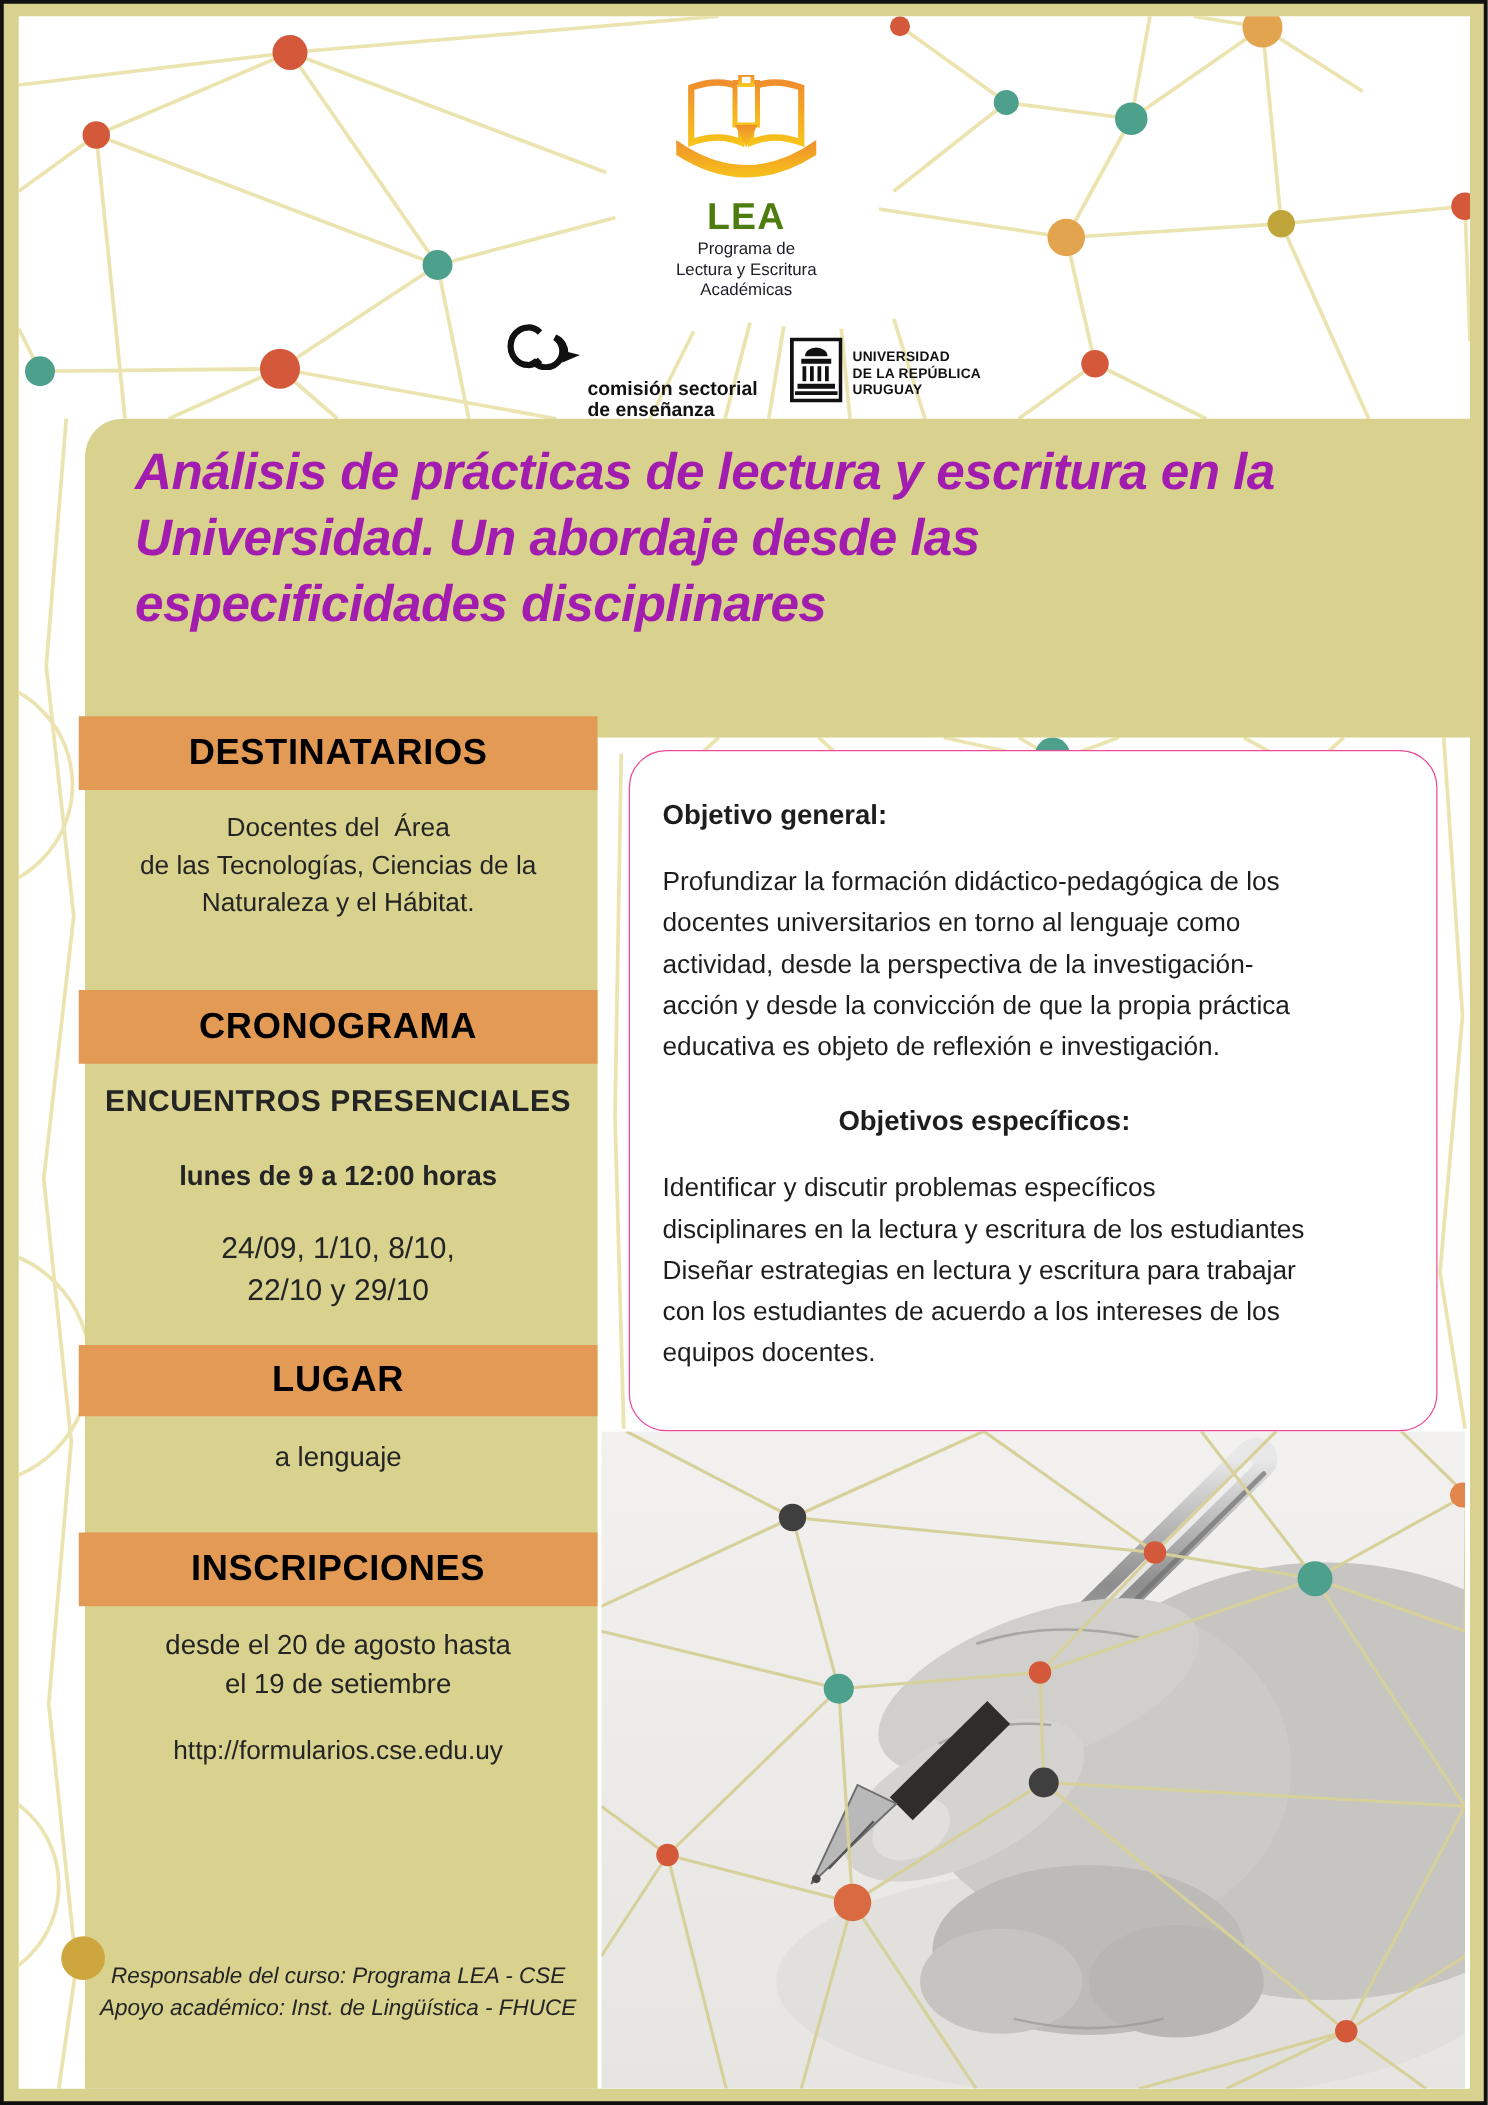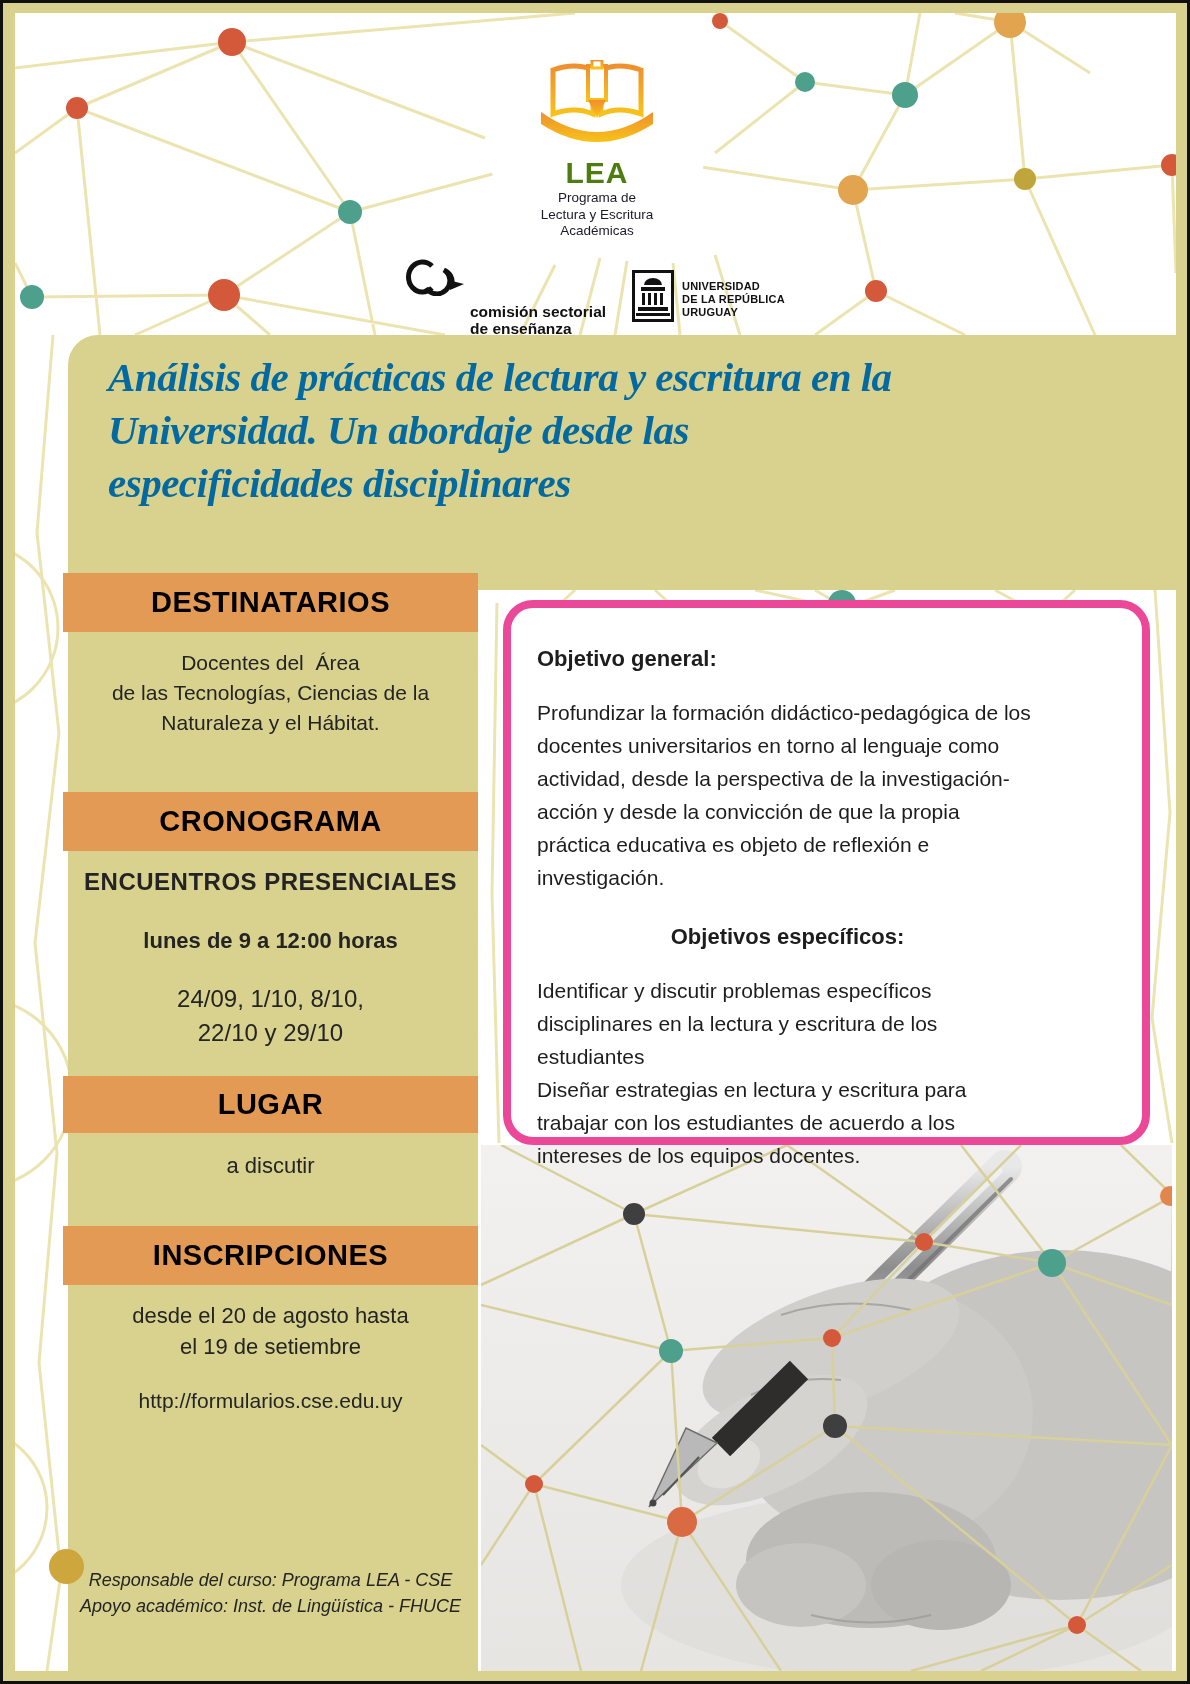--- a/index.html
+++ b/index.html
@@ -5,41 +5,41 @@
   html,body{margin:0;padding:0;background:#000;}
   .poster{position:relative;width:1190px;height:1684px;background:#d8d28e;overflow:hidden;
           font-family:"Liberation Sans",sans-serif;color:#1f1f1f;}
   .edge{position:absolute;inset:0;box-shadow:inset 0 0 0 3px #101010;pointer-events:none;z-index:60;}
   .underlay{position:absolute;left:15px;top:13px;width:1161px;height:1658px;background:#ffffff;z-index:1;}
   .underlay svg{position:absolute;left:0;top:0;}
 
   
   .title-panel{position:absolute;left:68px;top:335px;width:1118px;height:255px;background:#d8d28e;
                border-top-left-radius:30px;z-index:2;padding:16px 0 0 40px;box-sizing:border-box;}
-  .title-line{font-family:Liberation Serif, serif;font-style:italic;font-weight:bold;
-              font-size:41px;line-height:53px;color:#0369a1;letter-spacing:-0.5px;white-space:nowrap;}
+  .title-line{font-family:Liberation Sans, sans-serif;font-style:italic;font-weight:bold;
+              font-size:41px;line-height:53px;color:#a21caf;letter-spacing:-0.5px;white-space:nowrap;}
   .left-col{position:absolute;left:68px;top:588px;width:410px;height:1083px;background:#d8d28e;z-index:2;}
 
   
   .band{position:absolute;left:63px;width:415px;height:59px;background:#e29a55;z-index:3;
         display:flex;align-items:center;justify-content:center;}
   .band span{font-weight:bold;font-size:29px;letter-spacing:.5px;color:#000000;}
 
   .sec-text{position:absolute;left:63px;width:415px;text-align:center;z-index:3;color:#242424;}
   .sec-line{display:block;white-space:pre-wrap;}
   .t21{font-size:21px;line-height:30px;}
   .t22{font-size:22px;line-height:31px;}
   .t24{font-size:24px;line-height:34px;}
   .sub-caps{font-weight:bold;font-size:24px;letter-spacing:.5px;}
   .sched{font-weight:bold;font-size:22px;}
   .footer-note{font-style:italic;font-size:18px;line-height:26px;}
 
   
   .obj-box{position:absolute;left:503px;top:600px;width:647px;height:545px;background:#fff;
-           border:8px solid #ec4899;border-radius:30px;z-index:3;box-sizing:border-box;
+           border:1px solid #ec4899;border-radius:30px;z-index:3;box-sizing:border-box;
            padding:38px 104px 0 26px;color:#1d1d1d;}
   .obj-box h3{margin:0 0 24px 0;font-size:22px;font-weight:bold;}
   .obj-box p{margin:0;font-size:21px;line-height:33px;}
   .obj-box p.gap{margin-bottom:30px;}
   .obj-box h3.second{margin-top:28px;text-align:center;}
 
   
   .photo{position:absolute;left:481px;top:1145px;width:691px;height:526px;z-index:2;overflow:hidden;}
   .gold-dot{position:absolute;left:49px;top:1549px;width:35px;height:35px;border-radius:50%;
             background:#cda63e;z-index:4;}
@@ -185,21 +185,21 @@
   <div class="sec-text sub-caps" style="top:868px;">ENCUENTROS PRESENCIALES</div>
   <div class="sec-text sched" style="top:928px;">lunes de 9 a 12:00 horas</div>
   <div class="sec-text t24" style="top:982px;">
     <span class="sec-line">24/09, 1/10, 8/10,</span>
     <span class="sec-line">22/10 y 29/10</span>
   </div>
 
   <div class="band" style="top:1076px;height:57px;">
     <span>LUGAR</span>
   </div>
-  <div class="sec-text t22" style="top:1150px;">a discutir</div>
+  <div class="sec-text t22" style="top:1150px;">a lenguaje</div>
 
   <div class="band" style="top:1226px;">
     <span>INSCRIPCIONES</span>
   </div>
   <div class="sec-text t22" style="top:1300px;">
     <span class="sec-line">desde el 20 de agosto hasta</span>
     <span class="sec-line">el 19 de setiembre</span>
   </div>
   <div class="sec-text t21" style="top:1386px;">http://formularios.cse.edu.uy</div>
 

